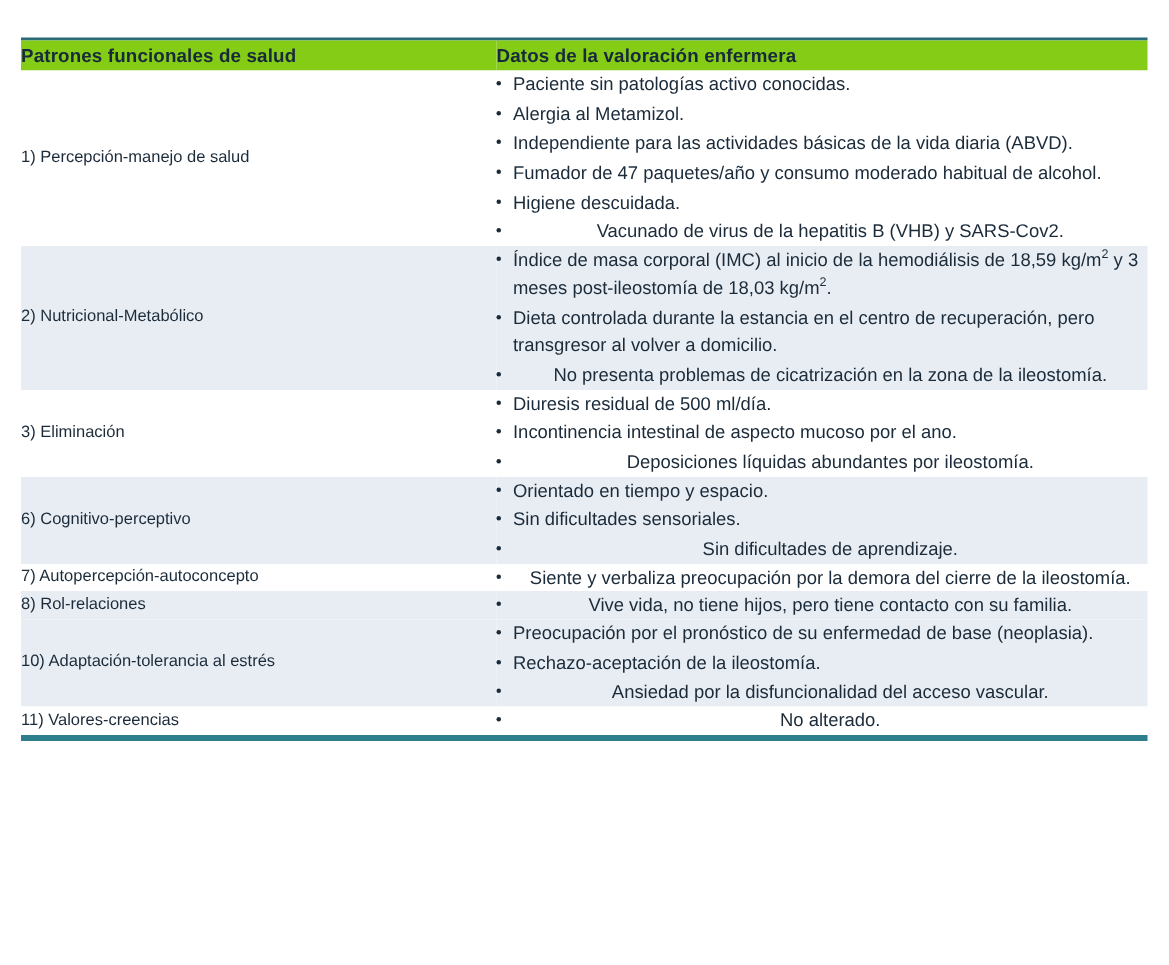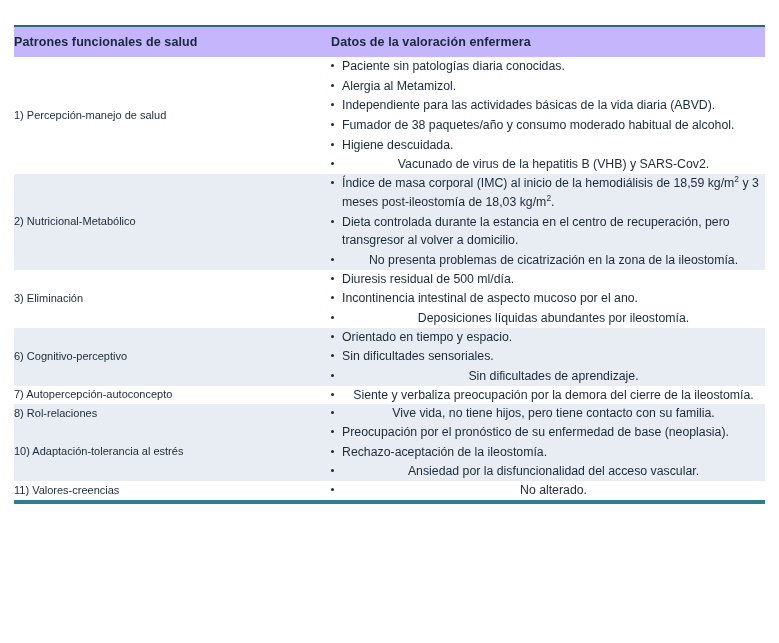--- a/index.html
+++ b/index.html
@@ -44,21 +44,21 @@
   table.fn-table col.c-data    { width: 434px; }
 
   table.fn-table th,
   table.fn-table td {
     padding: 0;
     border: 0;
     vertical-align: middle;
   }
 
   
-  tr.head-row { background: #c4b5fd; height: 30px; padding-left: 16px; }
+  tr.head-row { background: #84cc16; height: 20px; padding-left: 16px; }
   tr.head-row th {
     text-align: left;
     font-weight: bold;
     font-size: 12.5px;
     color: #17293a;
     letter-spacing: 0.1px;
   }
   th.h-pattern { padding-left: 18px; }
   th.h-data    { padding-left: 17px; border-left: 1px solid #2b6b78; }
 
@@ -123,24 +123,24 @@
       <tr class="head-row">
         <th class="h-pattern">Patrones funcionales de salud</th>
         <th class="h-data">Datos de la valoración enfermera</th>
       </tr>
     </thead>
     <tbody id="tbody">
         <tr class="body-row plain">
           <td class="cell-pattern">1) Percepción-manejo de salud</td>
           <td class="cell-data">
             <ul class="bullets">
-              <li>Paciente sin patologías diaria conocidas.</li>
+              <li>Paciente sin patologías activo conocidas.</li>
               <li>Alergia al Metamizol.</li>
               <li>Independiente para las actividades básicas de la vida diaria (ABVD).</li>
-              <li>Fumador de 38 paquetes/año y consumo moderado habitual de alcohol.</li>
+              <li>Fumador de 47 paquetes/año y consumo moderado habitual de alcohol.</li>
               <li>Higiene descuidada.</li>
               <li>Vacunado de virus de la hepatitis B (VHB) y SARS-Cov2.</li>
             </ul>
           </td>
         </tr>
         <tr class="body-row shaded">
           <td class="cell-pattern">2) Nutricional-Metabólico</td>
           <td class="cell-data">
             <ul class="bullets">
               <li>Índice de masa corporal (IMC) al inicio de la hemodiálisis de 18,59 kg/m<sup>2</sup> y 3 meses post-ileostomía de 18,03 kg/m<sup>2</sup>.</li>

